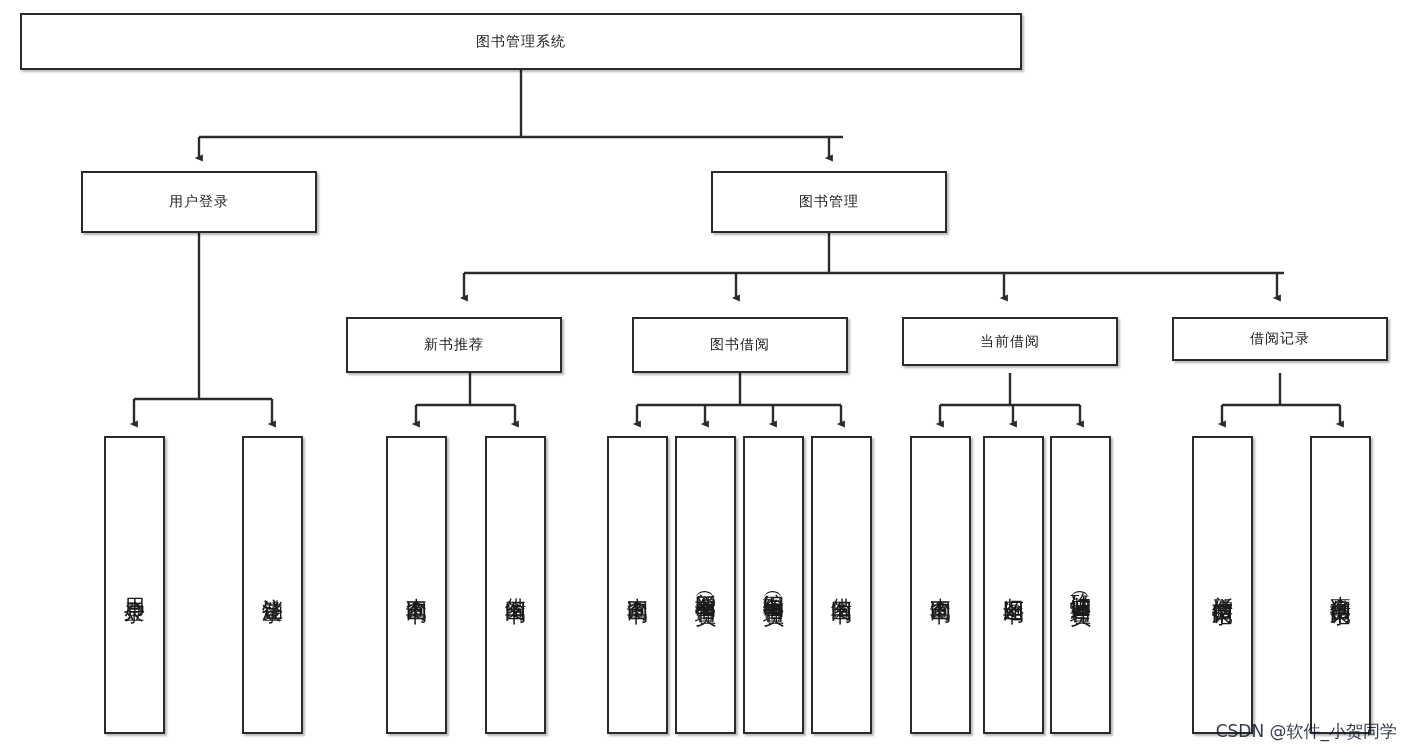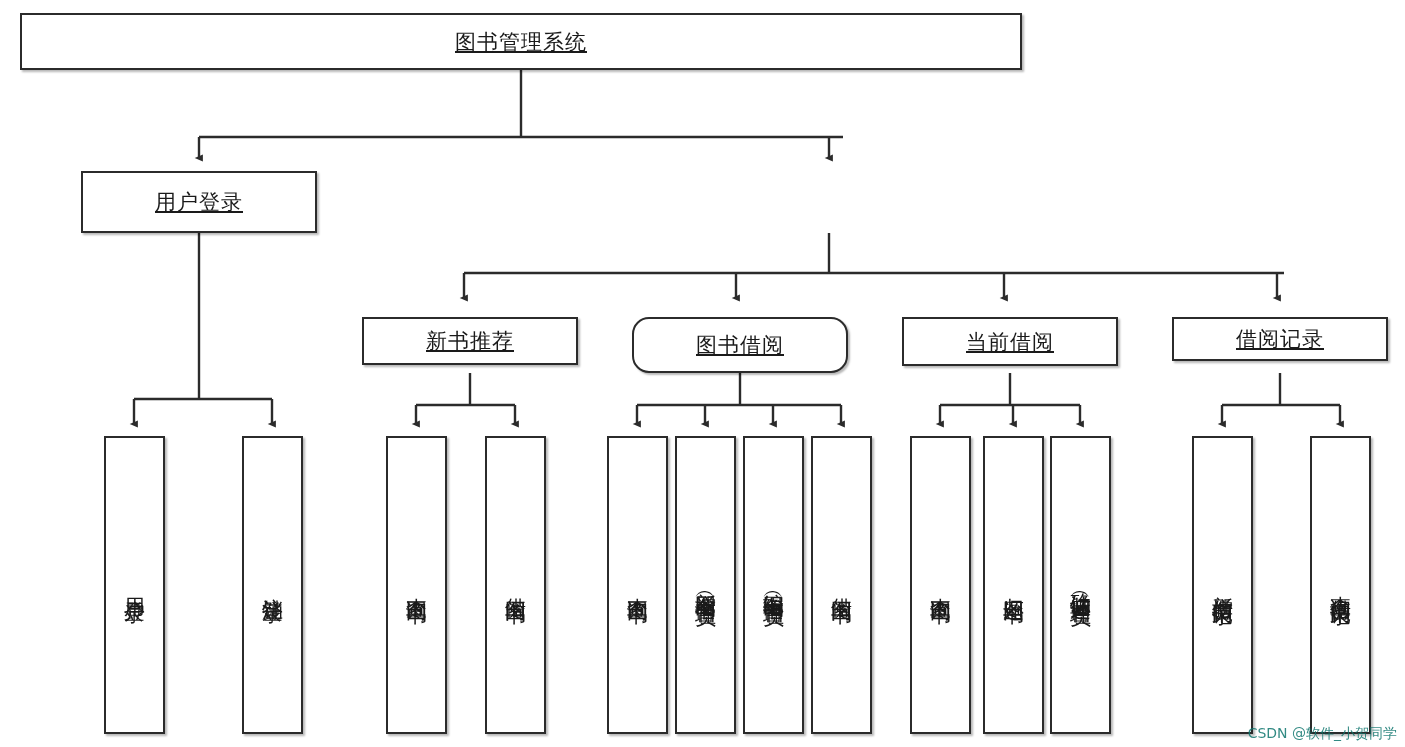--- a/index.html
+++ b/index.html
@@ -27,23 +27,22 @@
     background: #ffffff;
     border: 2px solid #2b2b2b;
     box-shadow: 2px 2px 2px rgba(0,0,0,0.28);
     display: flex;
     align-items: center;
     justify-content: center;
     color: #1a1a1a;
     z-index: 2;
   }
   .node.h {
-    font-size: 21px;
+    font-size: 14px;
     letter-spacing: 1px;
-    text-decoration: underline;
   }
   .node.v {
     writing-mode: vertical-rl;
     text-orientation: upright;
     font-size: 21px;
     letter-spacing: 2px;
     align-items: center;
     justify-content: center;
     line-height: 1.05;
     padding-top: 4px;
@@ -52,22 +51,22 @@
   .node.v .vlabel {
     writing-mode: vertical-rl;
     text-orientation: upright;
     display: block;
     white-space: nowrap;
   }
   .watermark {
     position: absolute;
     right: 8px;
     bottom: 4px;
-    font-size: 14px;
-    color: #0f766e;
+    font-size: 17px;
+    color: #0f172a;
     opacity: 0.85;
     z-index: 5;
     white-space: nowrap;
     font-family: "DejaVu Sans", "Liberation Sans", sans-serif;
   }
 </style>
 </head>
 <body>
 
 <div id="canvas">
@@ -136,25 +135,28 @@
     </g>
   </svg>
 
   <div class="node h" style="left:20px;top:13px;width:1002px;height:57px;">
     <span>图书管理系统</span>
   </div>
 
   <div class="node h" style="left:81px;top:171px;width:236px;height:62px;">
     <span>用户登录</span>
   </div>
-
-  <div class="node h" style="left:362px;top:317px;width:216px;height:48px;">
+  <div class="node h" style="left:711px;top:171px;width:236px;height:62px;">
+    <span>图书管理</span>
+  </div>
+
+  <div class="node h" style="left:346px;top:317px;width:216px;height:56px;">
     <span>新书推荐</span>
   </div>
-  <div class="node h" style="left:632px;top:317px;width:216px;height:56px;border-radius:17px;">
+  <div class="node h" style="left:632px;top:317px;width:216px;height:56px;">
     <span>图书借阅</span>
   </div>
   <div class="node h" style="left:902px;top:317px;width:216px;height:49px;">
     <span>当前借阅</span>
   </div>
   <div class="node h" style="left:1172px;top:317px;width:216px;height:44px;">
     <span>借阅记录</span>
   </div>
 
   <div class="node v" style="left:104px;top:436px;width:61px;height:298px;">

